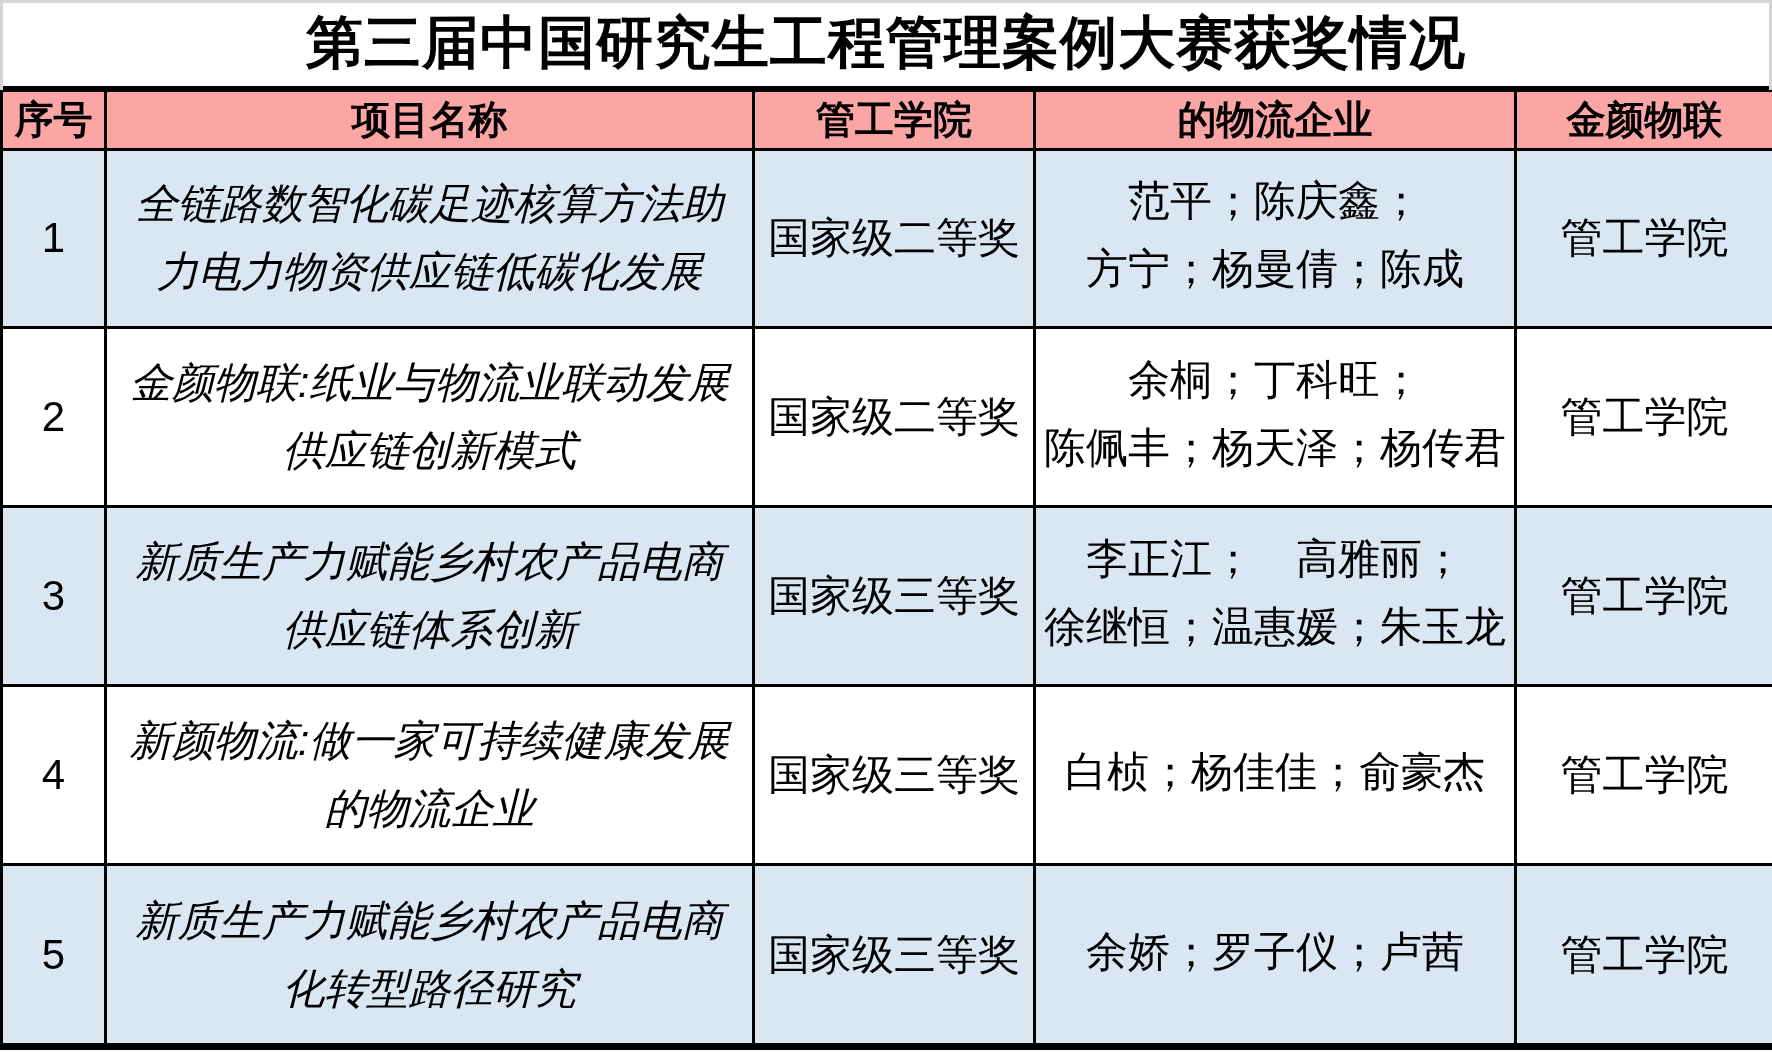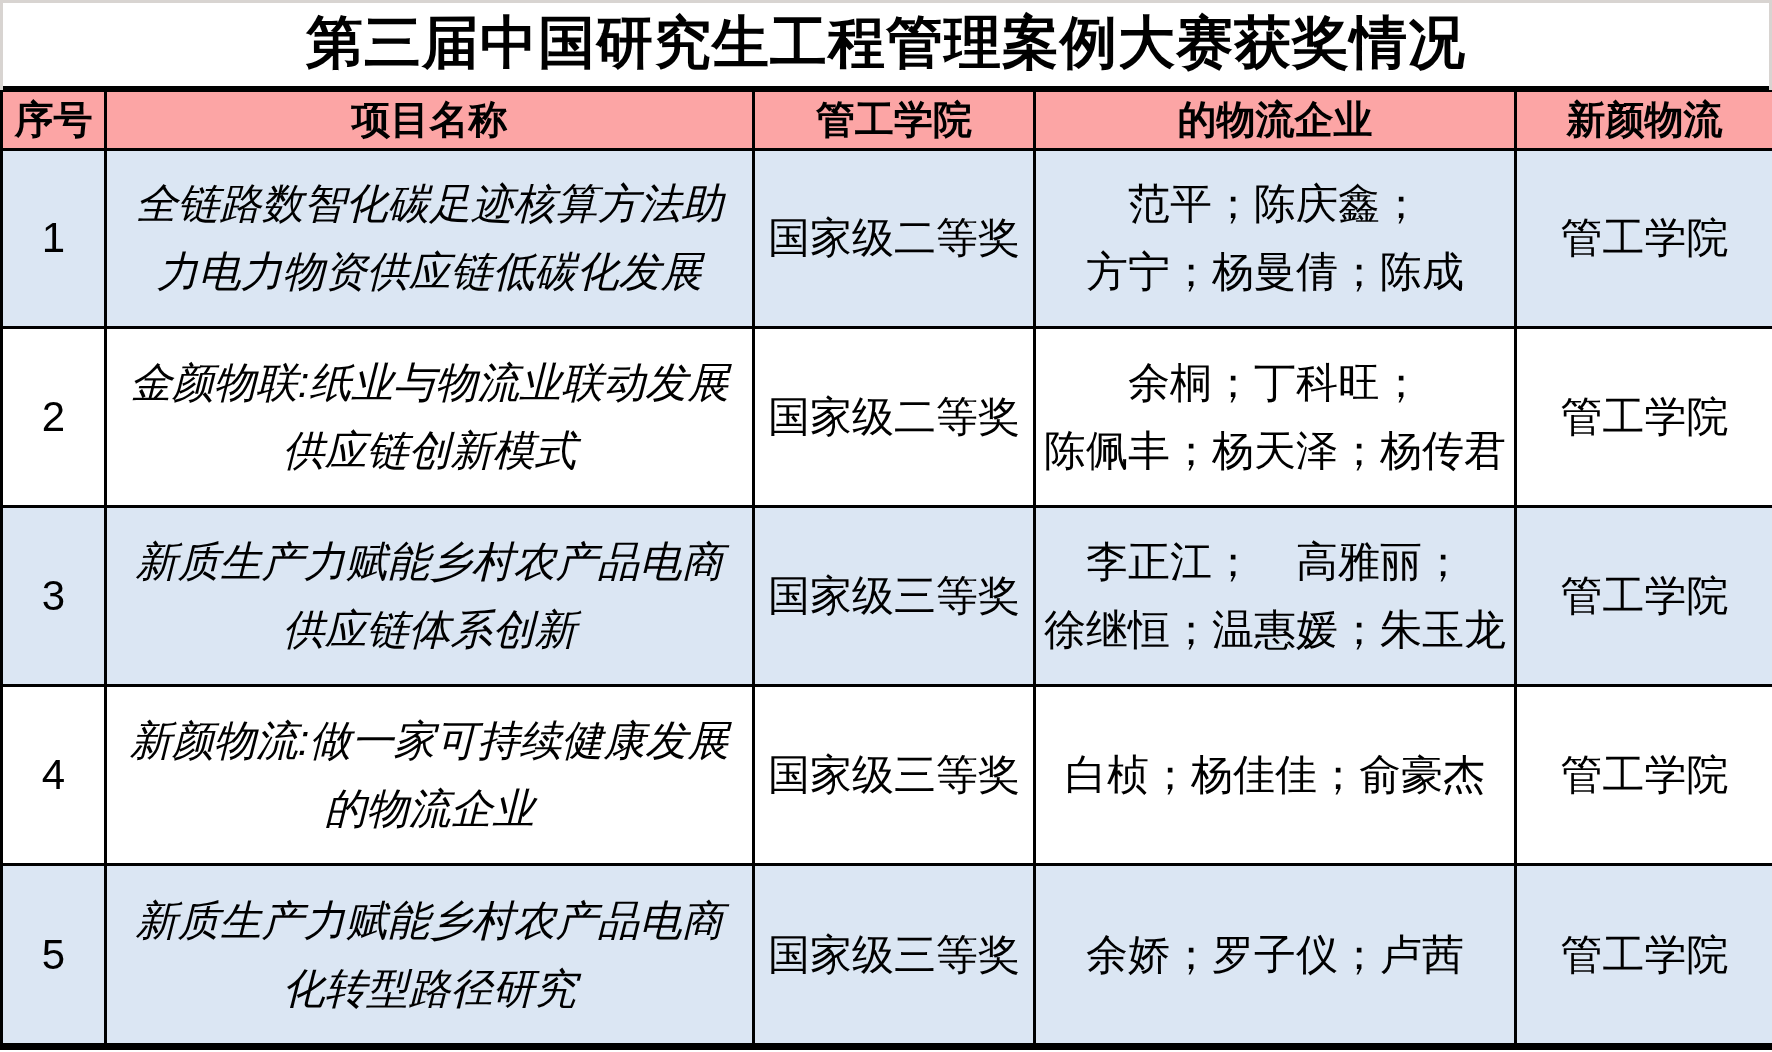--- a/index.html
+++ b/index.html
@@ -80,20 +80,21 @@
     padding-right: 6px;
     white-space: pre-line;
     line-height: 1.62;
     font-style: italic;
   }
   td.cell-award { }
   td.cell-members {
     white-space: pre-line;
     line-height: 1.62;
     padding: 0 6px;
+    font-family: Liberation Mono, monospace;
   }
   td.cell-college { }
 
   col.c-index   { width: 104px; }
   col.c-project { width: 648px; }
   col.c-award   { width: 281px; }
   col.c-members { width: 481px; }
   col.c-college { width: 258px; }
 </style>
 </head>
@@ -115,21 +116,21 @@
       <col class="c-award">
       <col class="c-members">
       <col class="c-college">
     </colgroup>
     <thead>
       <tr>
         <th>序号</th>
         <th>项目名称</th>
         <th>管工学院</th>
         <th>的物流企业</th>
-        <th>新颜物流</th>
+        <th>金颜物联</th>
       </tr>
     </thead>
     <tbody>
       <tr class="row-alt">
         <td class="cell-index">1</td>
         <td class="cell-project">全链路数智化碳足迹核算方法助
 力电力物资供应链低碳化发展</td>
         <td class="cell-award">国家级二等奖</td>
         <td class="cell-members">范平；陈庆鑫；
 方宁；杨曼倩；陈成</td>

